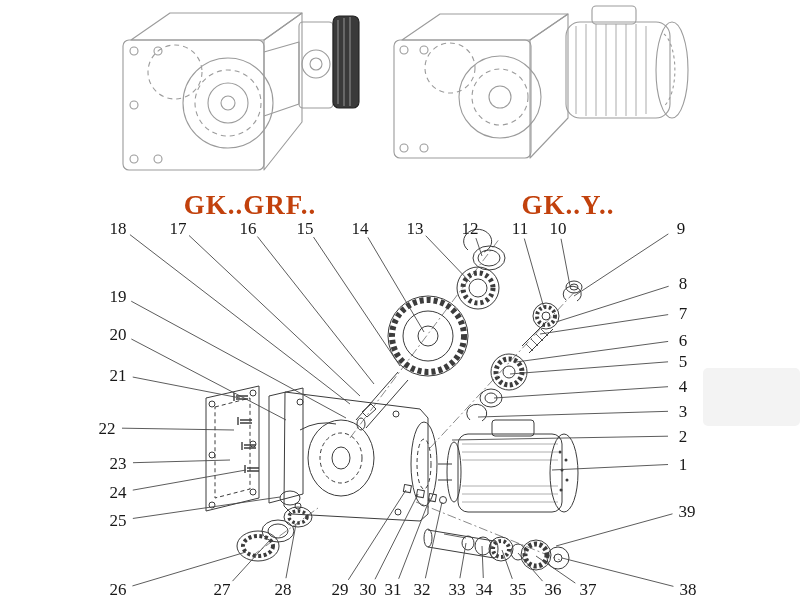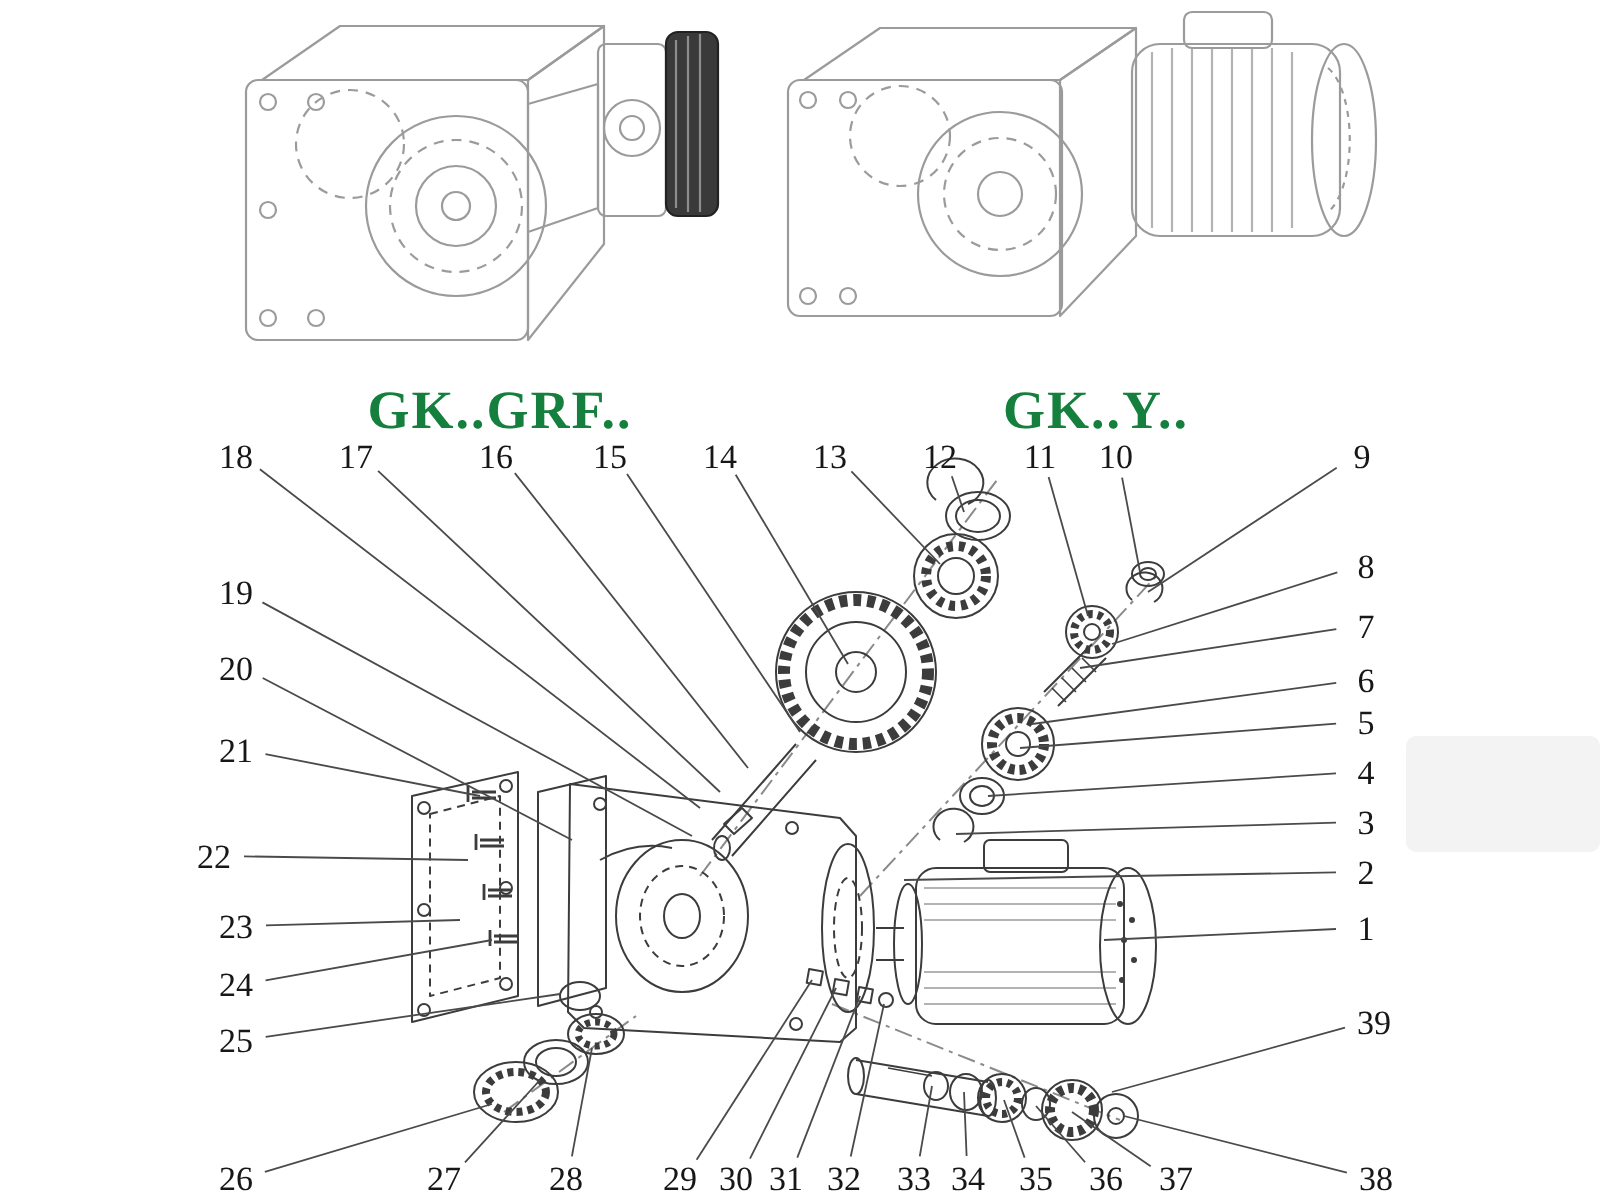--- a/index.html
+++ b/index.html
@@ -2,24 +2,24 @@
 <html><head>
 <meta charset="utf-8">
 <style>
   html,body{margin:0;padding:0;background:#fff;}
   .canvas{
     position:relative;width:800px;height:600px;background:#ffffff;overflow:hidden;
     font-family:"Liberation Serif","DejaVu Serif",serif;
   }
   .model-label{
     position:absolute;transform:translateX(-50%);
-    font-weight:bold;font-size:27px;letter-spacing:1px;color:#15803d;white-space:nowrap;
+    font-weight:bold;font-size:27px;letter-spacing:1px;color:#c2410c;white-space:nowrap;
   }
   #label-left{left:250px;top:190px;}
-  #label-right{left:548px;top:190px;}
+  #label-right{left:568px;top:190px;}
   svg{position:absolute;left:0;top:0;}
 </style>
 </head>
 <body>
 
 <div class="canvas">
 
   <svg id="diagram-svg" width="800" height="600" viewBox="0 0 800 600">
 
     <rect x="703" y="368" width="97" height="58" rx="5" fill="#f3f3f3"></rect>

